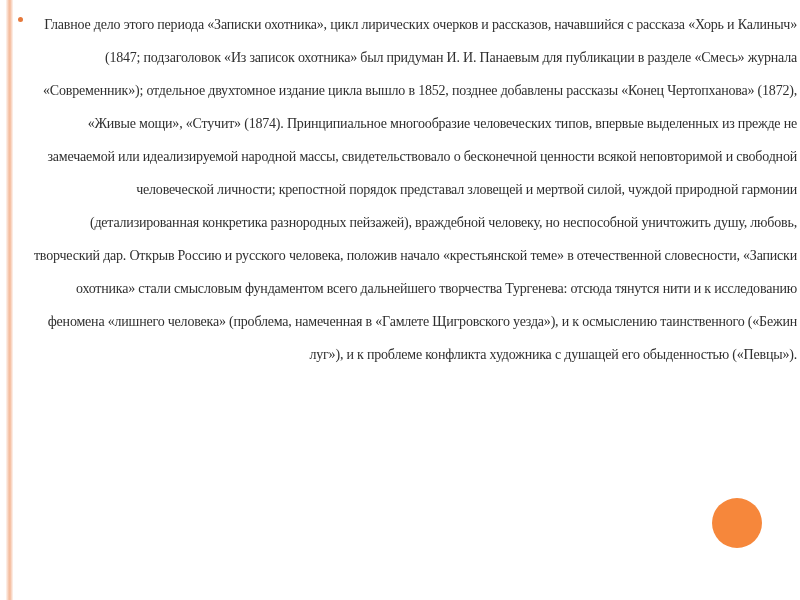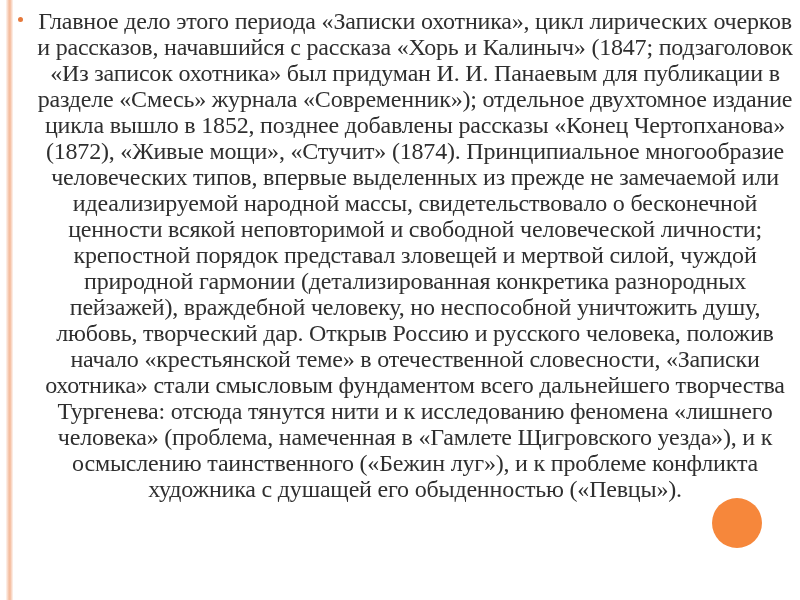--- a/index.html
+++ b/index.html
@@ -63,24 +63,24 @@
     padding-left: 33px;
   }
   .bullet-marker {
     position: absolute;
     left: 18px; top: 9px;
     width: 5px; height: 5px;
     border-radius: 50%;
     background: var(--bullet-color);
   }
   .bullet-paragraph {
-    font-size: 24px;
-    line-height: 26px;
+    font-size: 14px;
+    line-height: 33px;
     color: var(--text-color);
-    text-align: center;
+    text-align: right;
     letter-spacing: -0.2px;
   }
 </style>
 </head>
 <body>
 
 <div class="slide">
 
   <div class="left-stripe"></div>
 

